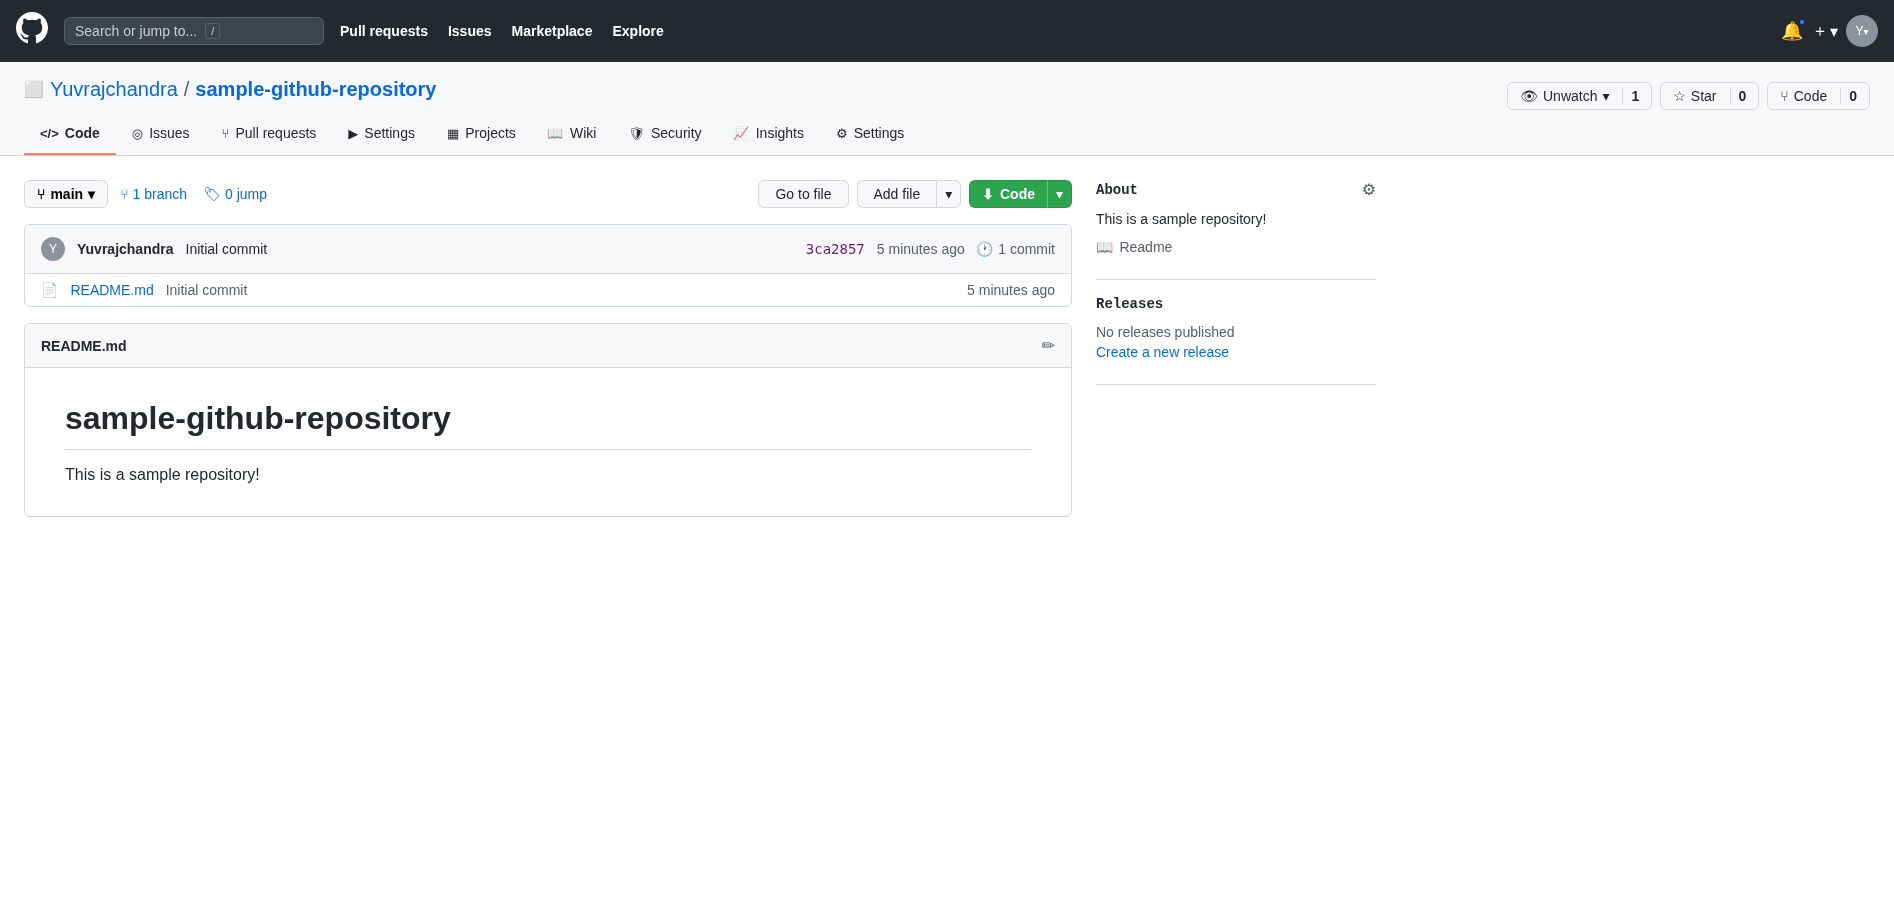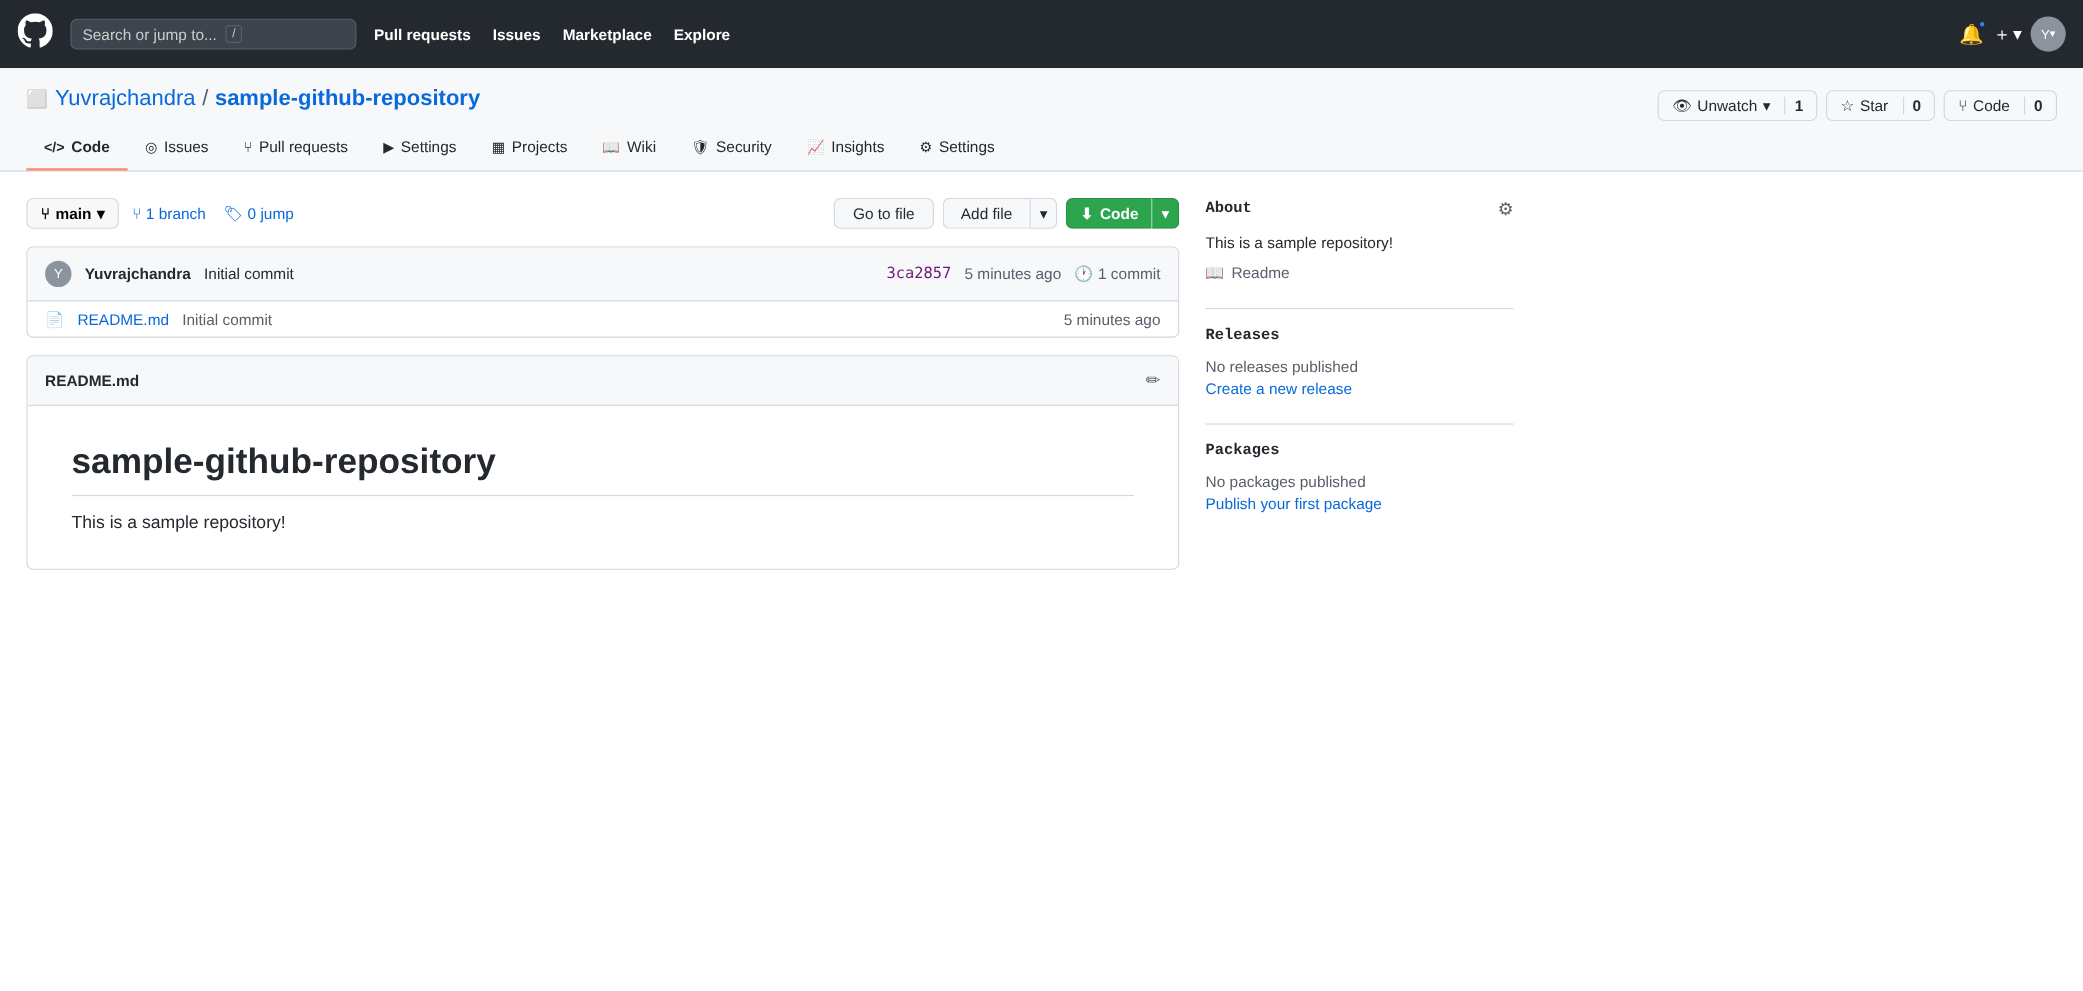--- a/index.html
+++ b/index.html
@@ -281,21 +281,14 @@
     <div class="sidebar-section">
       <div class="sidebar-section-header">
         <span class="sidebar-section-title">Releases</span>
       </div>
       <p class="no-releases">No releases published</p>
       <a href="#" class="create-release-link">Create a new release</a>
     </div>
 
     <hr class="sidebar-divider">
 
-    <div class="sidebar-section">
-      <div class="sidebar-section-header">
-        <span class="sidebar-section-title">Packages</span>
-      </div>
-      <p class="no-releases">No packages published</p>
-      <a href="#" class="create-release-link">Publish your first package</a>
-    </div>
   </div>
 </div>
 
 </body></html>

